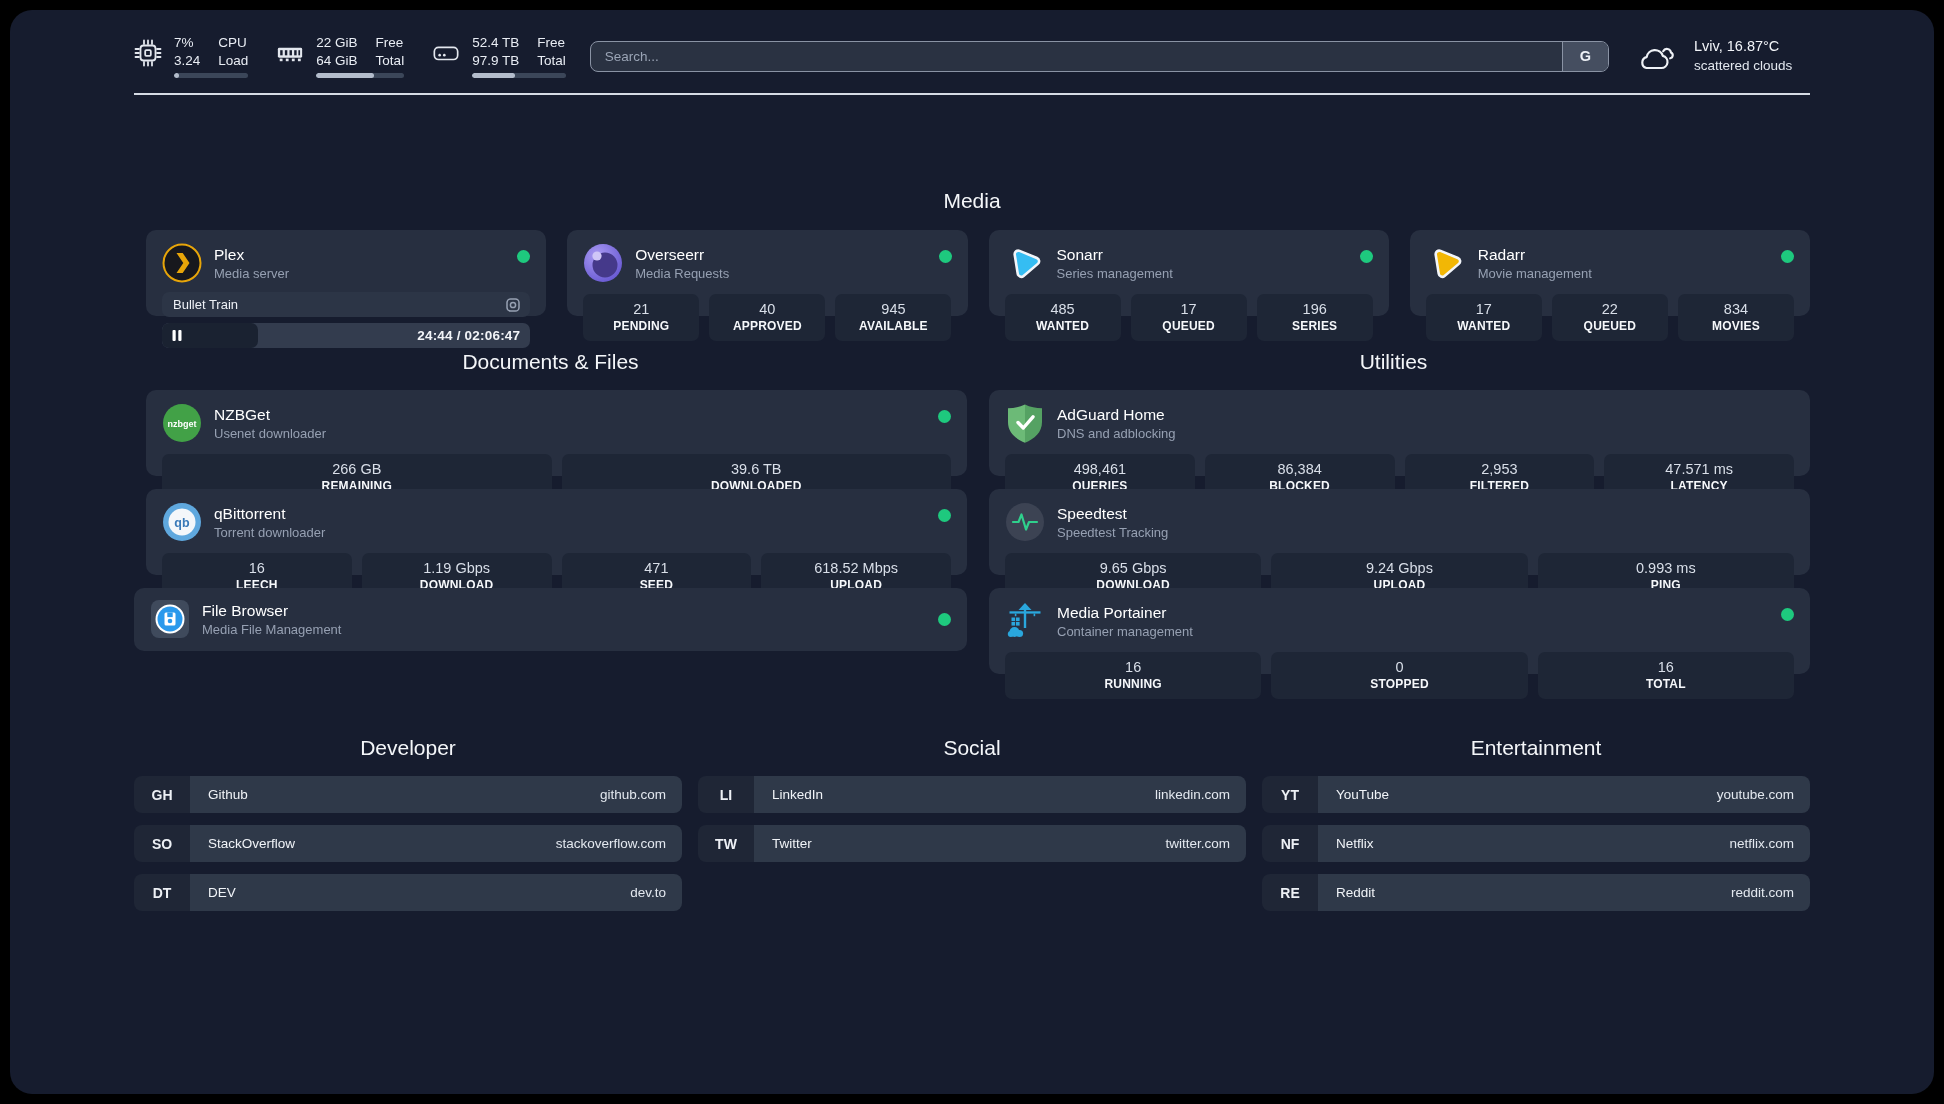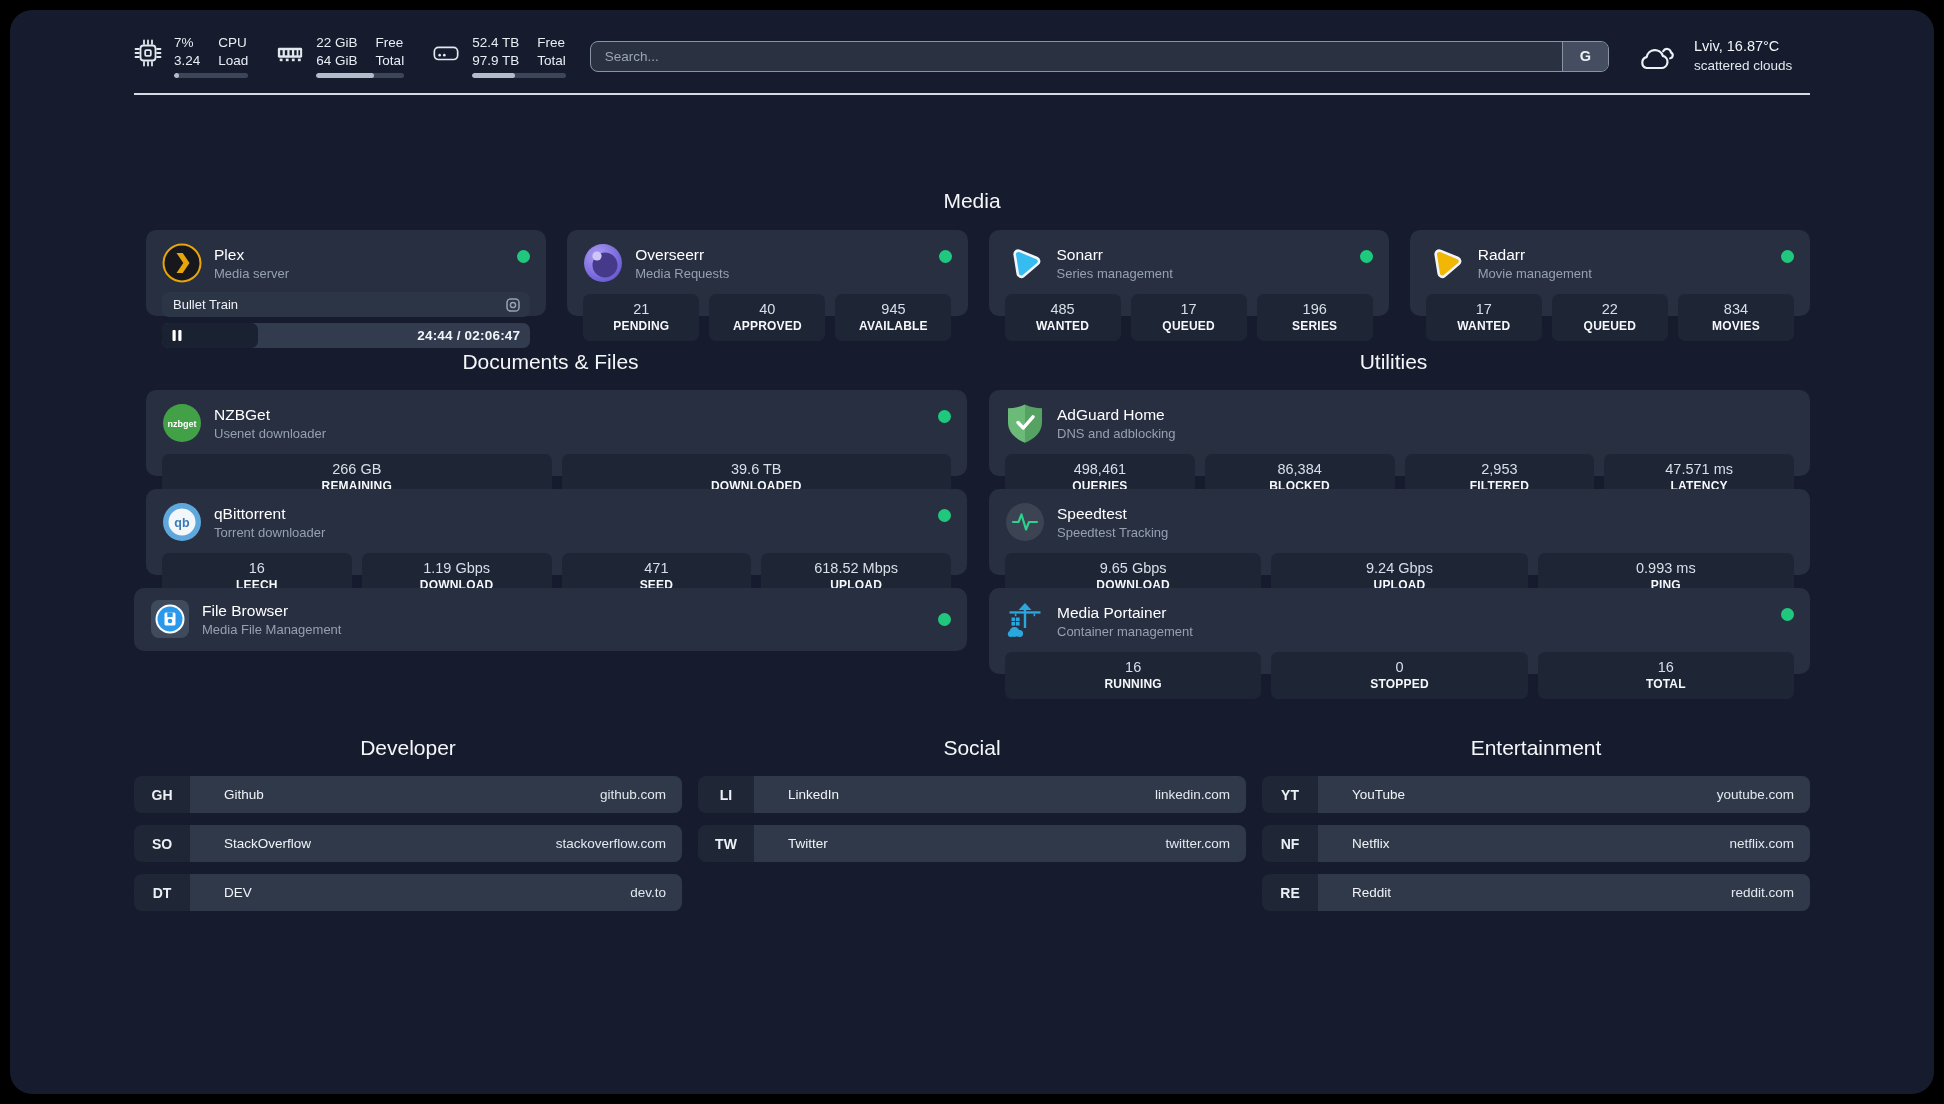--- a/index.html
+++ b/index.html
@@ -82,21 +82,21 @@
   .col-cards { display:flex; flex-direction:column; gap:13px; margin-top:16px; }
 
   
   .links { display:grid; grid-template-columns:1fr 1fr 1fr; gap:16px; margin-top:62px; }
   .link-list { margin-top:16px; }
   .link-row { display:flex; height:37px; margin-bottom:12px; cursor:pointer; }
   .link-badge { width:56px; background:#1f2636; border-radius:8px 0 0 8px; display:flex;
     align-items:center; justify-content:center; font-size:14px; font-weight:600; color:#edf0f5; flex:none; }
   .link-pill { flex:1; background:#2f3949; border-radius:0 8px 8px 0; display:flex;
     align-items:center; padding:0 16px 0 18px; min-width:0; }
-  .link-name { font-size:13.5px; color:#f1f4f8;margin-left:16px; }
+  .link-name { font-size:13.5px; color:#f1f4f8; }
   .link-url { margin-left:auto; font-size:13.5px; color:#e3e8ef; }
 </style>
 </head>
 <body>
 
 <svg width="0" height="0" style="position:absolute">
   <defs>
     <radialGradient id="ovg" cx="35%" cy="30%" r="85%">
       <stop offset="0%" stop-color="#a99af2"></stop>
         <stop offset="100%" stop-color="#6152cf"></stop>

